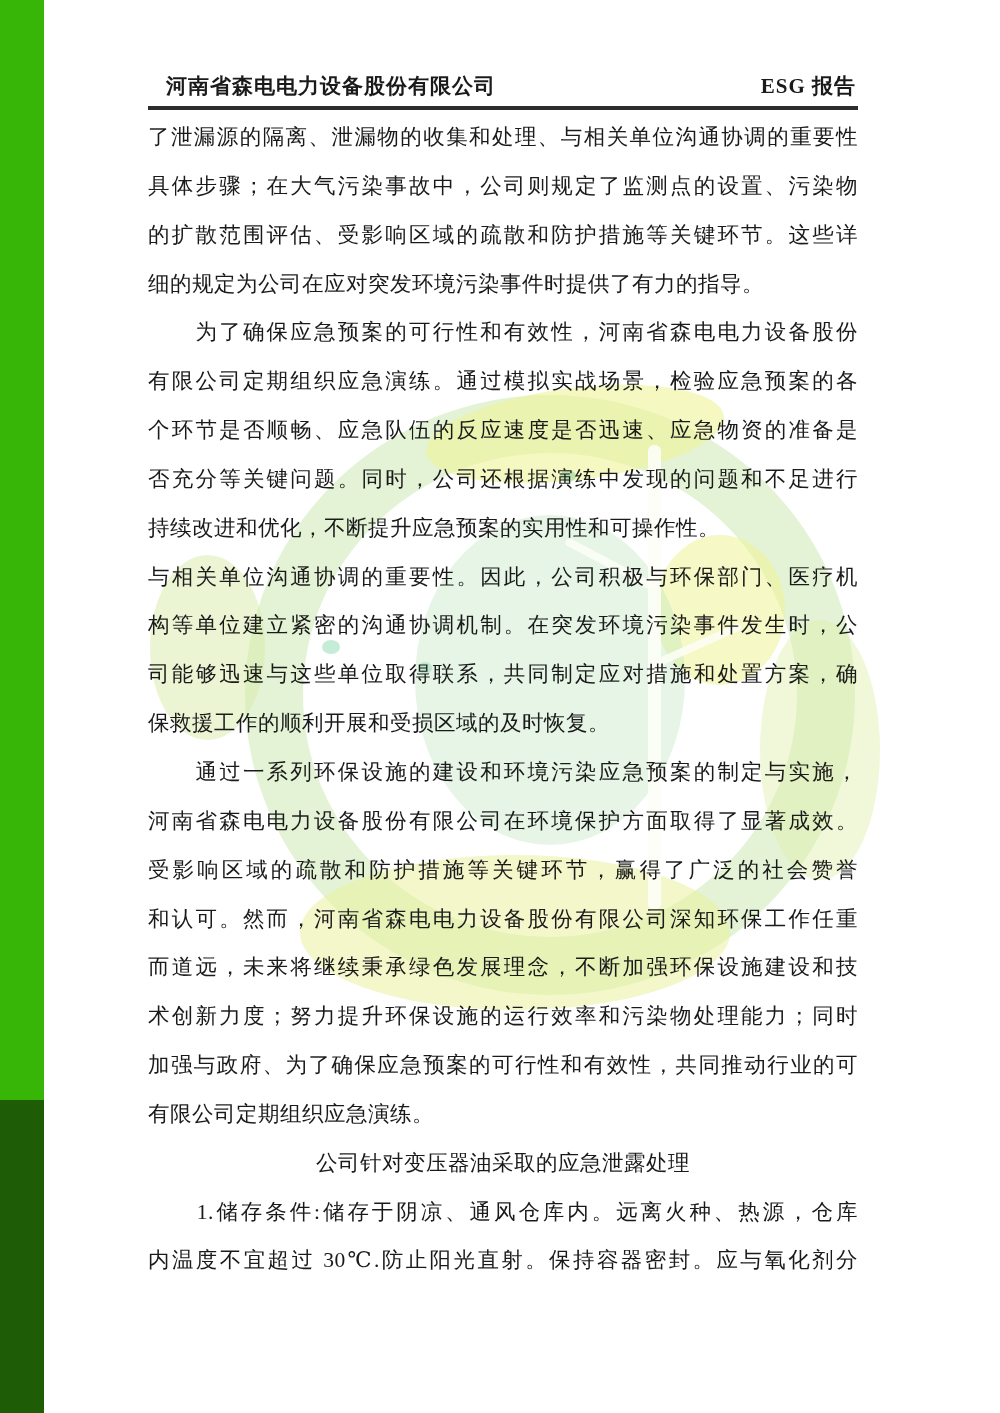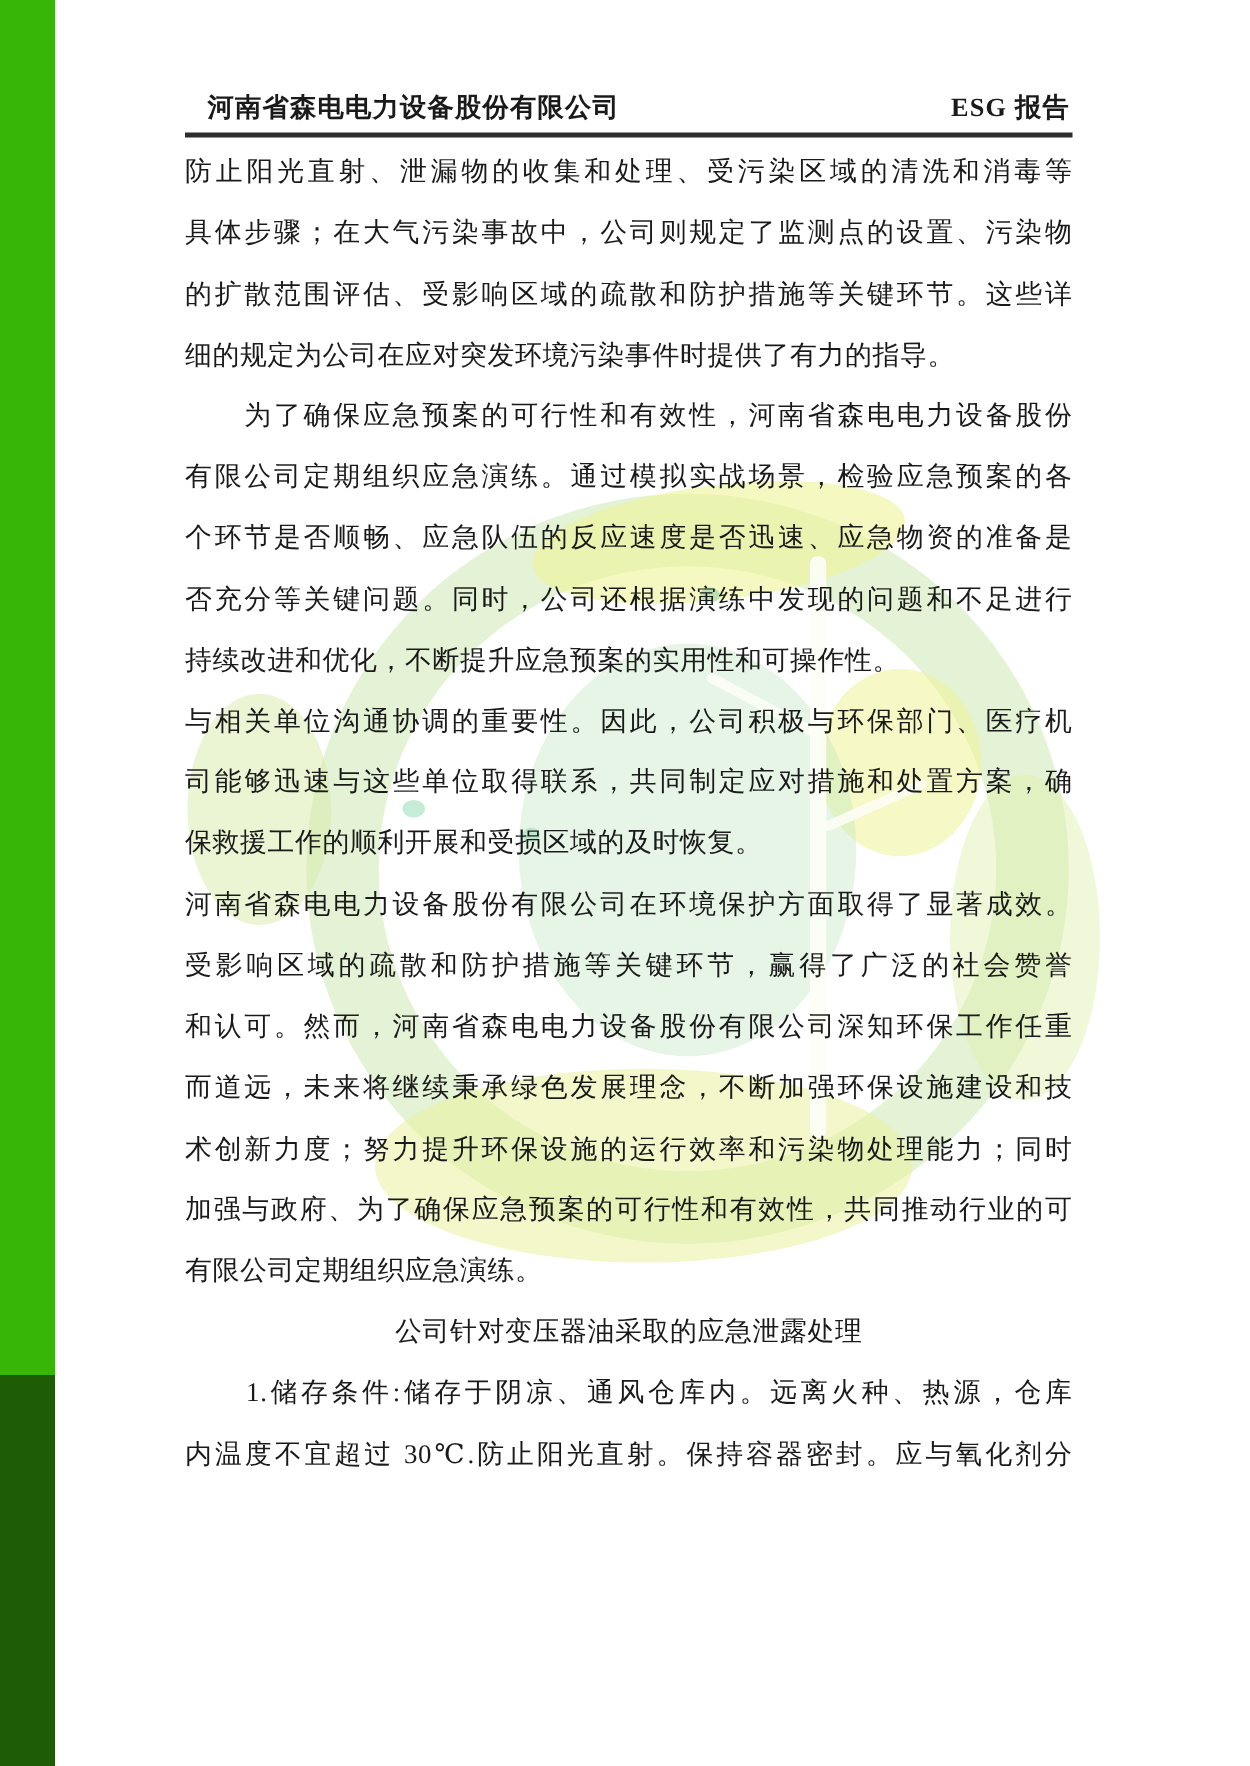--- a/index.html
+++ b/index.html
@@ -102,38 +102,40 @@
     <div class="wm wm-dot3"></div>
   </div>
 
   <div class="content">
     <div class="header" style="border-bottom-color: rgb(45, 45, 45);">
       <span class="company">河南省森电电力设备股份有限公司</span>
       <span class="report">ESG 报告</span>
     </div>
     <div class="body-text">
         <div>
-          <div class="line">防止阳光直射、泄漏物的收集和处理、受污染区域的清洗和消毒等</div>
+          <div class="line">了泄漏源的隔离、泄漏物的收集和处理、与相关单位沟通协调的重要性</div>
           <div class="line">具体步骤；在大气污染事故中，公司则规定了监测点的设置、污染物</div>
           <div class="line">的扩散范围评估、受影响区域的疏散和防护措施等关键环节。这些详</div>
           <div class="line natural">细的规定为公司在应对突发环境污染事件时提供了有力的指导。</div>
         </div>
         <div>
           <div class="line">　　为了确保应急预案的可行性和有效性，河南省森电电力设备股份</div>
           <div class="line">有限公司定期组织应急演练。通过模拟实战场景，检验应急预案的各</div>
           <div class="line">个环节是否顺畅、应急队伍的反应速度是否迅速、应急物资的准备是</div>
           <div class="line">否充分等关键问题。同时，公司还根据演练中发现的问题和不足进行</div>
           <div class="line natural">持续改进和优化，不断提升应急预案的实用性和可操作性。</div>
         </div>
         <div>
           <div class="line">与相关单位沟通协调的重要性。因此，公司积极与环保部门、医疗机</div>
+          <div class="line">构等单位建立紧密的沟通协调机制。在突发环境污染事件发生时，公</div>
           <div class="line">司能够迅速与这些单位取得联系，共同制定应对措施和处置方案，确</div>
           <div class="line natural">保救援工作的顺利开展和受损区域的及时恢复。</div>
         </div>
         <div>
+          <div class="line">　　通过一系列环保设施的建设和环境污染应急预案的制定与实施，</div>
           <div class="line">河南省森电电力设备股份有限公司在环境保护方面取得了显著成效。</div>
           <div class="line">受影响区域的疏散和防护措施等关键环节，赢得了广泛的社会赞誉</div>
           <div class="line">和认可。然而，河南省森电电力设备股份有限公司深知环保工作任重</div>
           <div class="line">而道远，未来将继续秉承绿色发展理念，不断加强环保设施建设和技</div>
           <div class="line">术创新力度；努力提升环保设施的运行效率和污染物处理能力；同时</div>
           <div class="line">加强与政府、为了确保应急预案的可行性和有效性，共同推动行业的可</div>
           <div class="line natural">有限公司定期组织应急演练。</div>
         </div>
         <div class="line heading-line">公司针对变压器油采取的应急泄露处理</div>
         <div>

